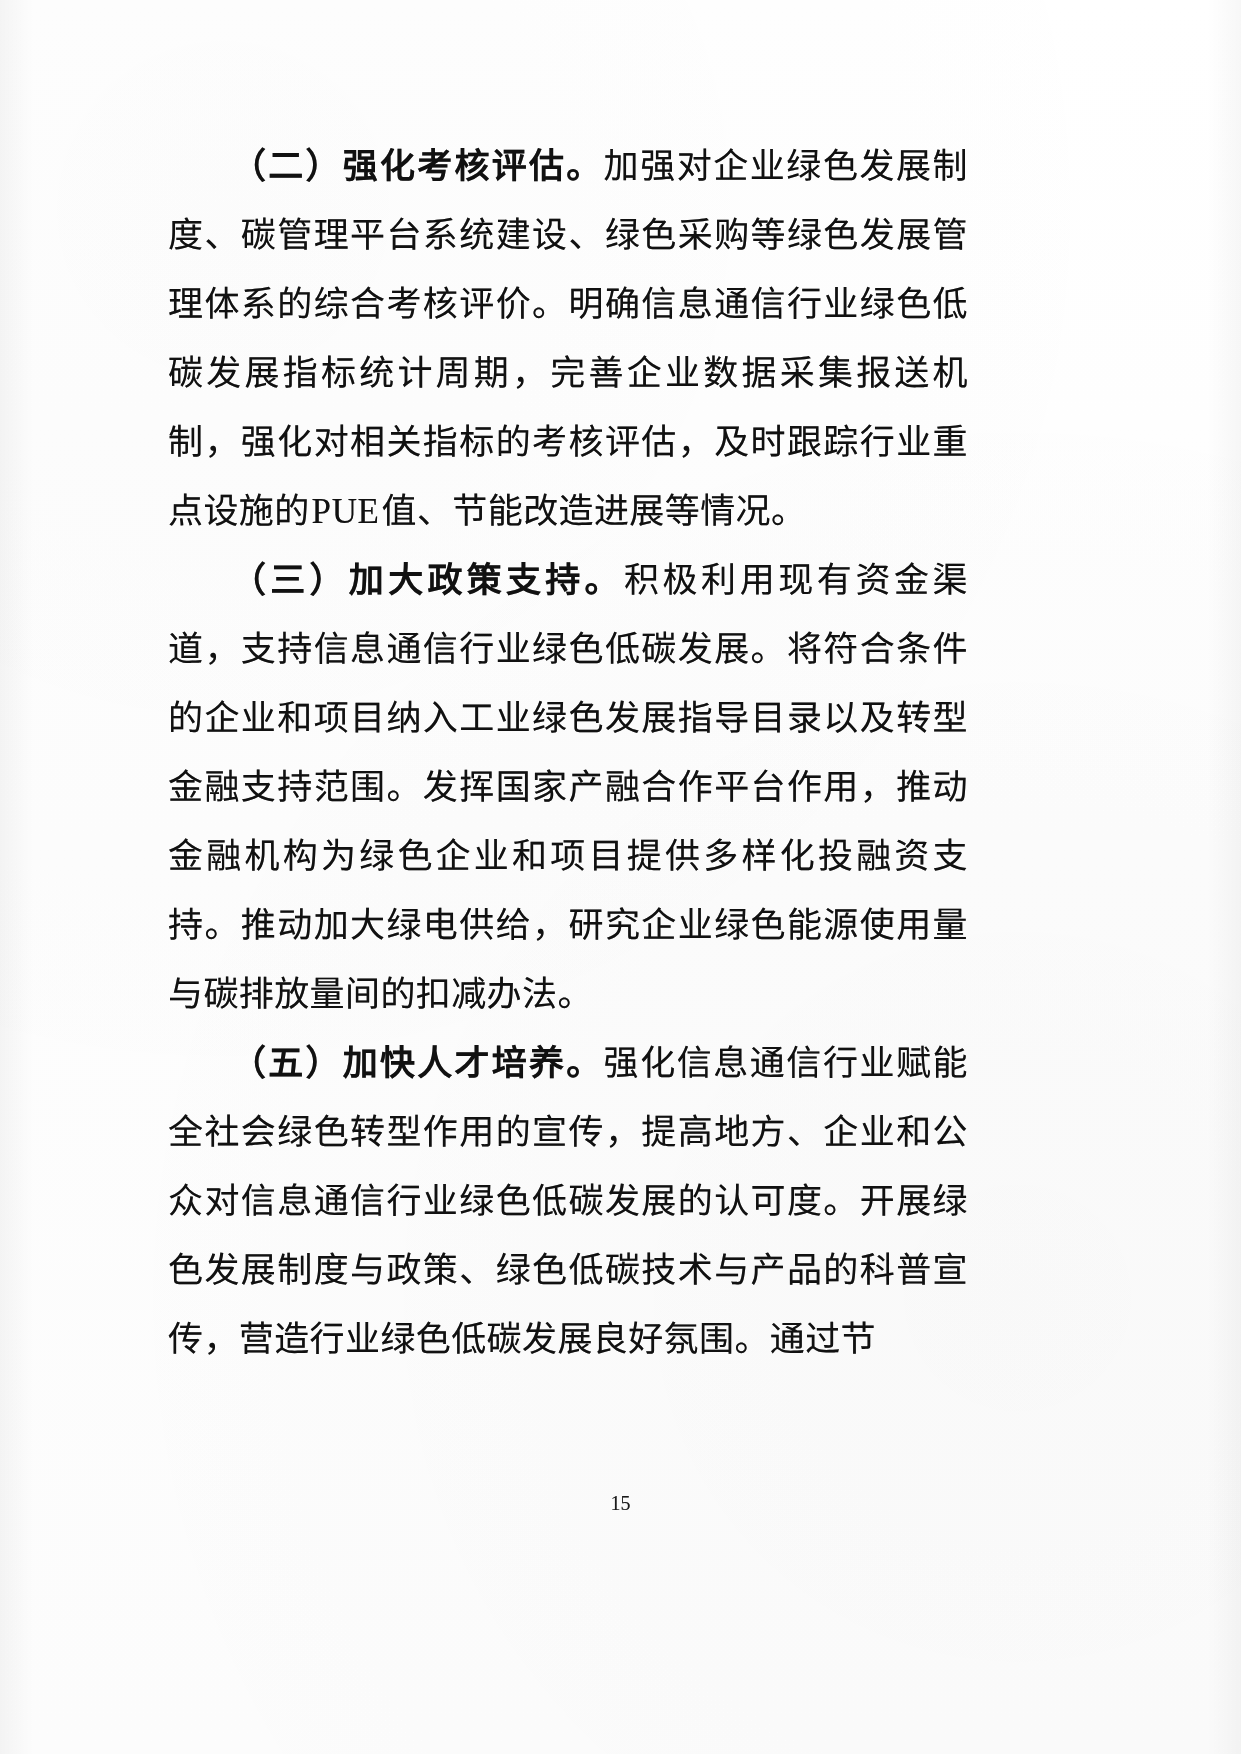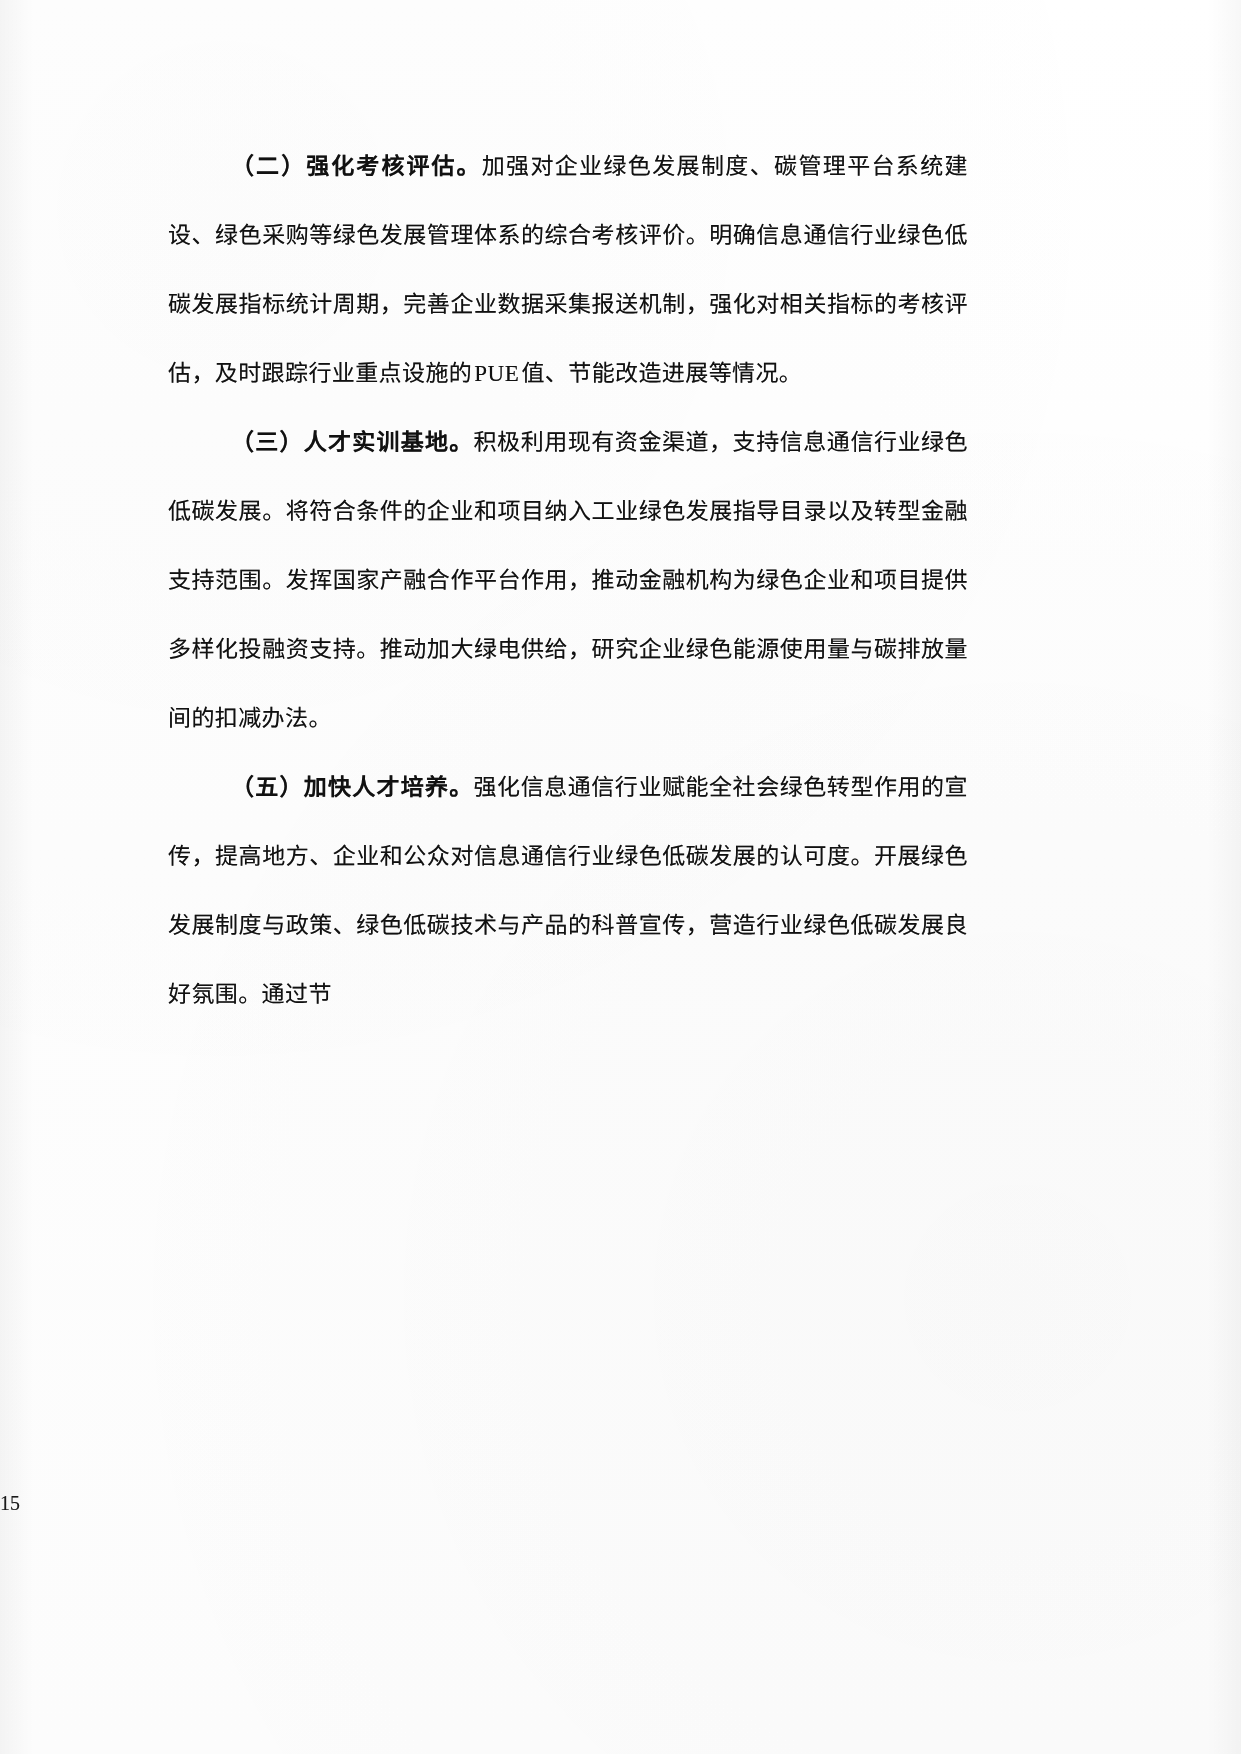--- a/index.html
+++ b/index.html
@@ -38,21 +38,21 @@
   .body-area {
     position: absolute;
     left: 168px;
     top: 132px;
     width: 800px;
   }
 
   p.para {
     margin: 0 0 0 0;
     font-family: "Liberation Serif", "DejaVu Serif", serif;
-    font-size: 23px;
+    font-size: 35px;
     line-height: 69px;
     color: #111111;
     text-align: justify;
     text-justify: inter-character;
     text-indent: 63px;
     letter-spacing: 0.4px;
     
     text-shadow: 0 0 0.45px rgba(0,0,0,0.45);
   }
 
@@ -69,40 +69,40 @@
     font-family: "Liberation Serif", "DejaVu Serif", serif;
     letter-spacing: 0.6px;
     padding: 0 2px;
   }
 
   .page-number {
     position: absolute;
     left: 0;
     right: 0;
     top: 1492px;
-    text-align: left;
+    text-align: center;
     font-family: "Liberation Serif", "DejaVu Serif", serif;
     font-size: 20px;
     color: #1a1a1a;
     text-shadow: 0 0 0.4px rgba(0,0,0,0.4);
   }
 </style>
 </head>
 <body>
 
 <div class="page">
 
   <div class="scan-edge-left"></div>
   <div class="scan-edge-right"></div>
 
   <div class="body-area">
 
     <p class="para"><span class="lead">（二）强化考核评估。</span><span>加强对企业绿色发展制度、碳管理平台系统建设、绿色采购等绿色发展管理体系的综合考核评价。明确信息通信行业绿色低碳发展指标统计周期，完善企业数据采集报送机制，强化对相关指标的考核评估，及时跟踪行业重点设施的</span><span class="latin">PUE</span><span>值、节能改造进展等情况。</span></p>
 
-    <p class="para"><span class="lead">（三）人才实训基地。</span><span>积极利用现有资金渠道，支持信息通信行业绿色低碳发展。将符合条件的企业和项目纳入工业绿色发展指导目录以及转型金融支持范围。发挥国家产融合作平台作用，推动金融机构为绿色企业和项目提供多样化投融资支持。推动加大绿电供给，研究企业绿色能源使用量与碳排放量间的扣减办法。</span></p>
+    <p class="para"><span class="lead">（三）加大政策支持。</span><span>积极利用现有资金渠道，支持信息通信行业绿色低碳发展。将符合条件的企业和项目纳入工业绿色发展指导目录以及转型金融支持范围。发挥国家产融合作平台作用，推动金融机构为绿色企业和项目提供多样化投融资支持。推动加大绿电供给，研究企业绿色能源使用量与碳排放量间的扣减办法。</span></p>
 
 
     <p class="para"><span class="lead">（五）加快人才培养。</span><span>强化信息通信行业赋能全社会绿色转型作用的宣传，提高地方、企业和公众对信息通信行业绿色低碳发展的认可度。开展绿色发展制度与政策、绿色低碳技术与产品的科普宣传，营造行业绿色低碳发展良好氛围。通过节</span></p>
 
   </div>
 
   <div class="page-number">15</div>
 
 </div>
 

